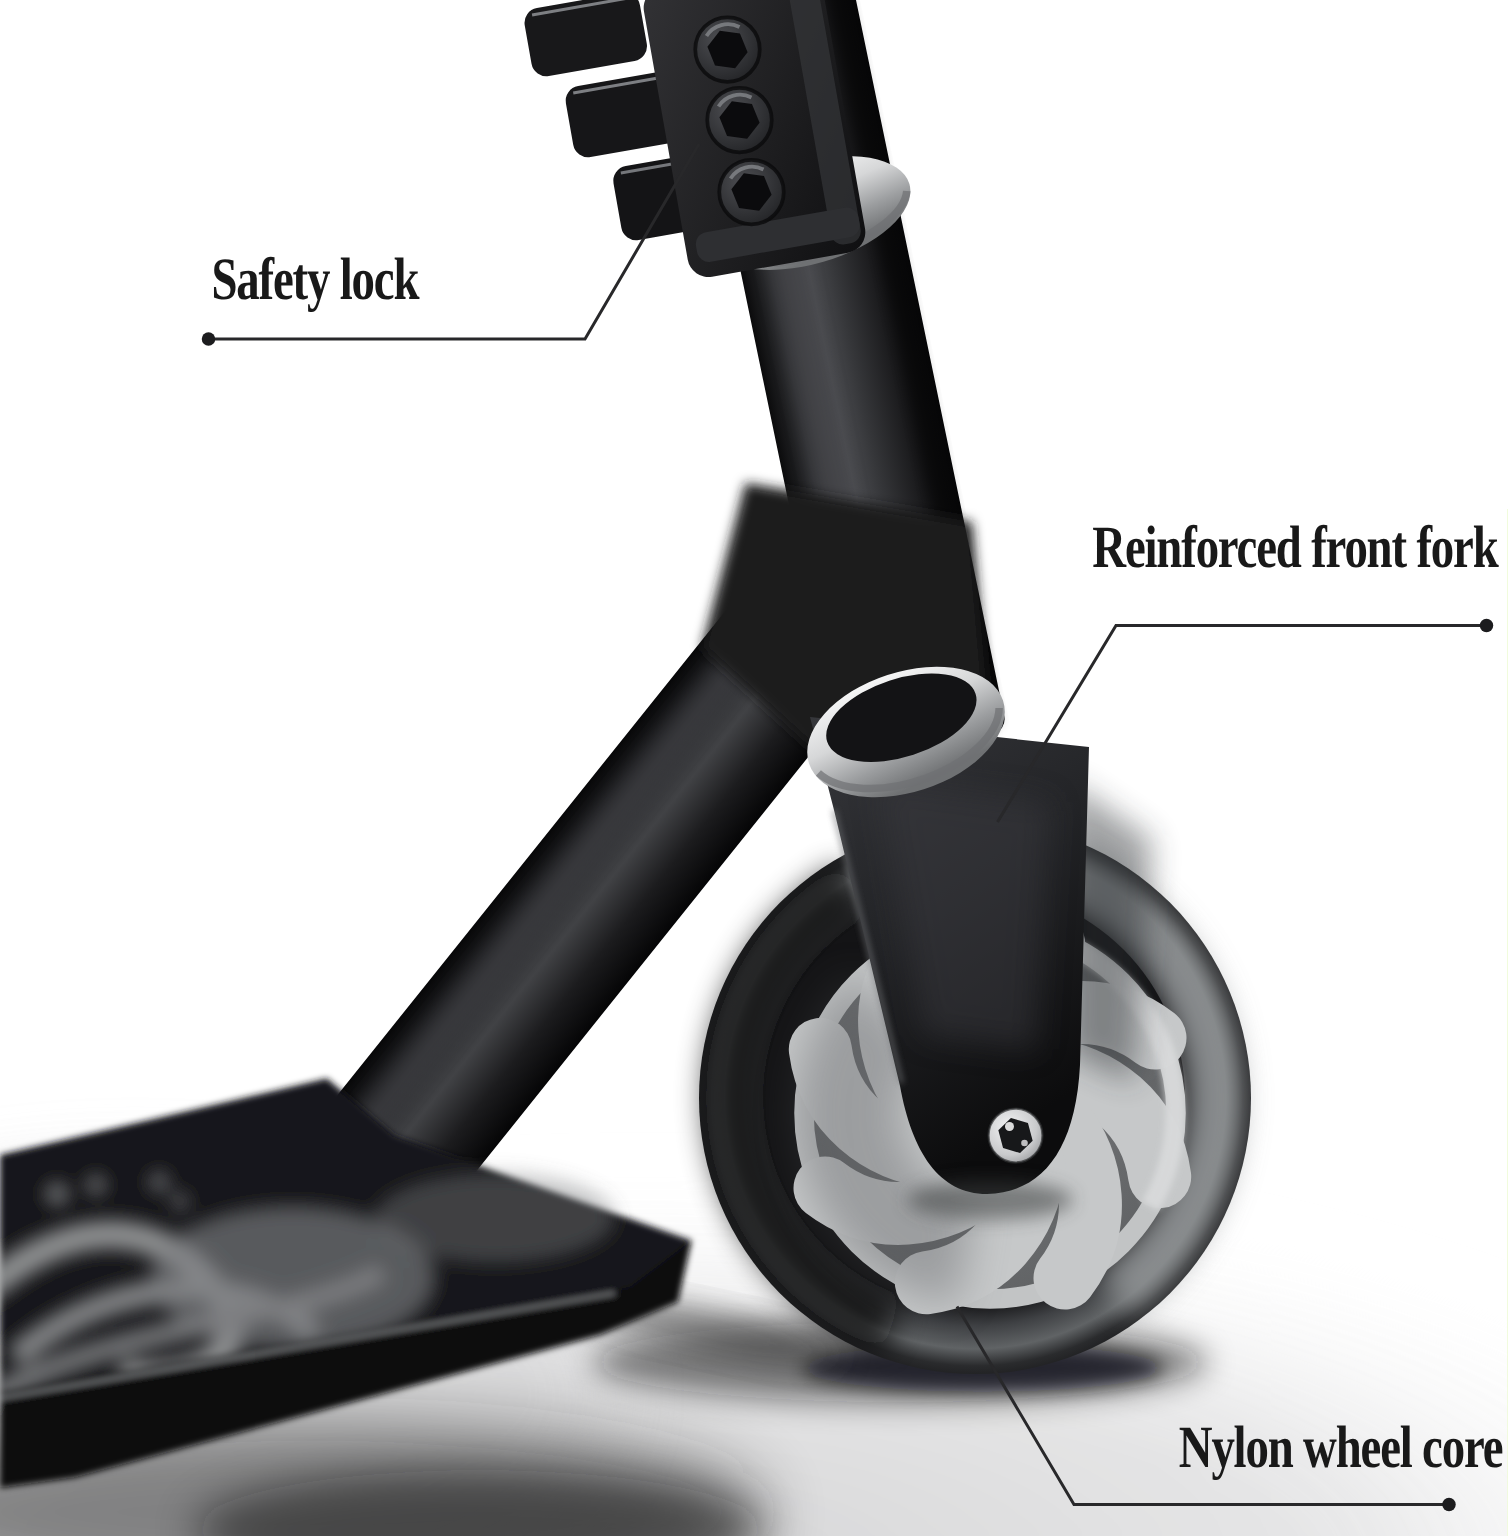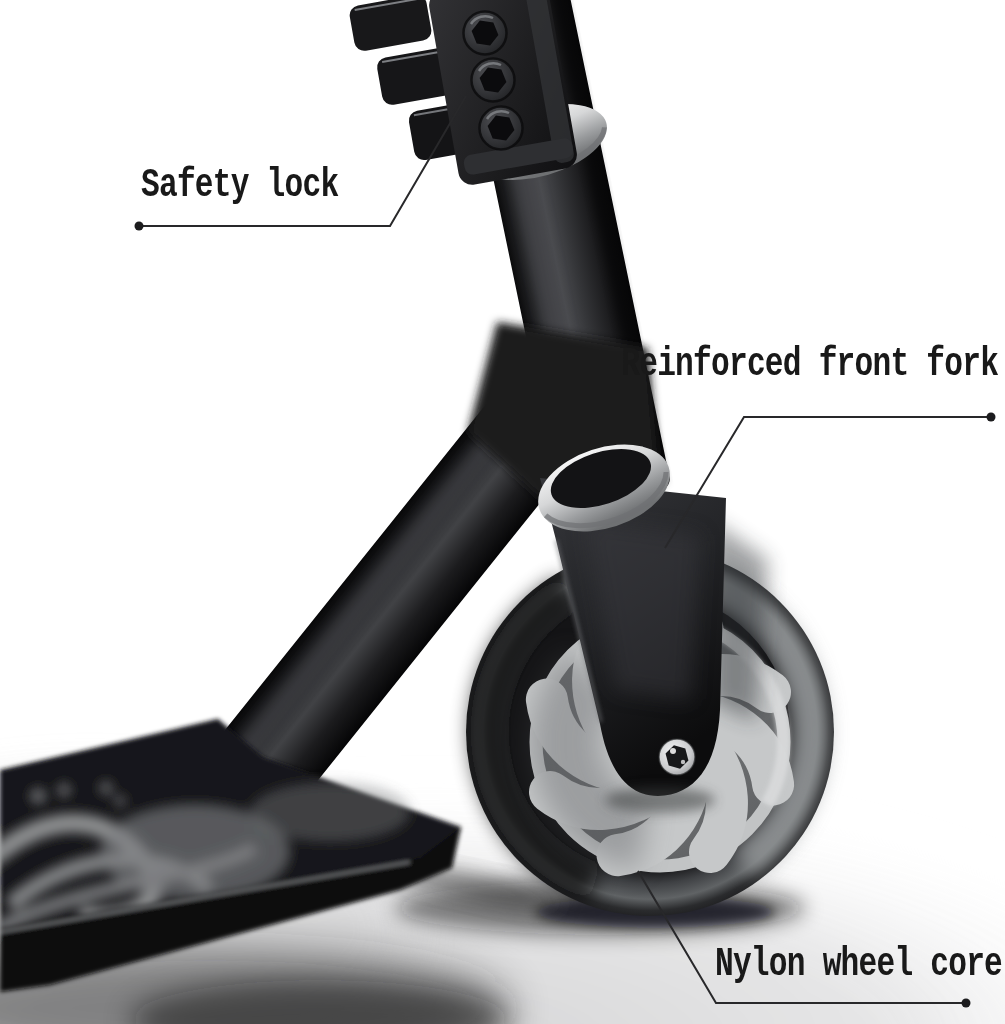--- a/index.html
+++ b/index.html
@@ -1,18 +1,18 @@
 <!DOCTYPE html>
 <html><head>
 <meta charset="utf-8">
 <style>
   html,body{margin:0;padding:0;background:#ffffff;}
   #stage{
     position:relative;width:1005px;height:1024px;overflow:hidden;background:#bef264;
-    font-family:Liberation Mono, monospace;
+    font-family:Liberation Serif, serif;
   }
   #scene{position:absolute;left:0;top:0;}
   .callout-label{
     position:absolute;
     font-size:40px;font-weight:700;color:#191919;
     letter-spacing:-1px;white-space:nowrap;line-height:1.0;
     transform:scaleX(0.78);
   }
   .anchor-left{transform-origin:left center;}
   .anchor-right{transform-origin:right center;}

